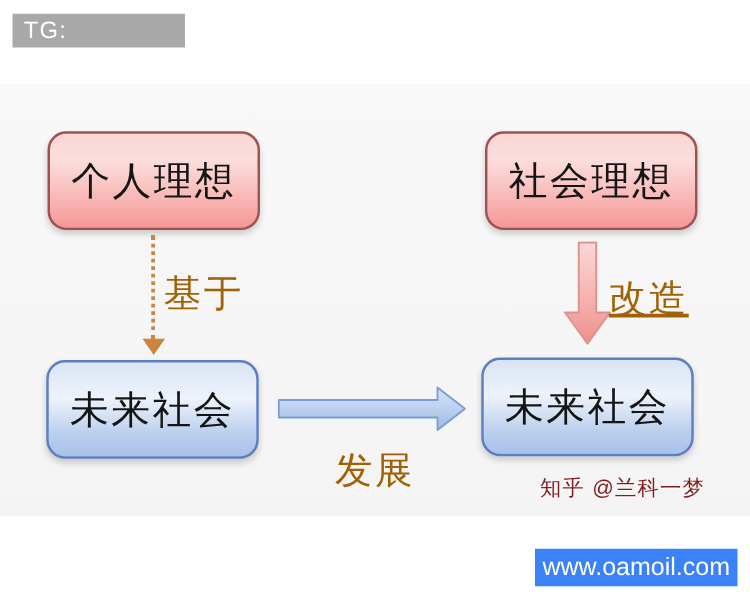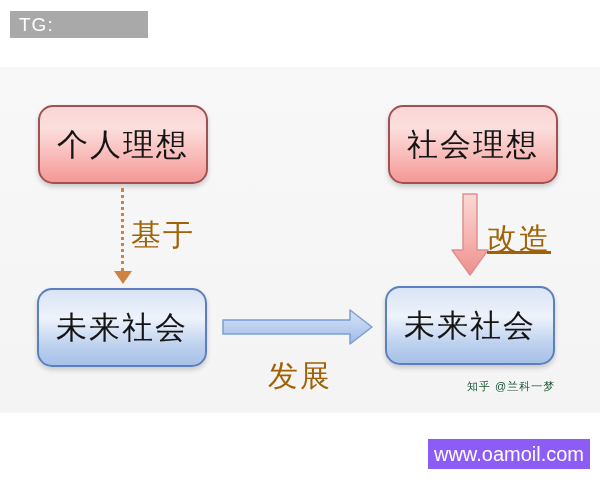--- a/index.html
+++ b/index.html
@@ -88,31 +88,31 @@
     color: #a16207;
     letter-spacing: 2px;
   }
   #label-jiyu   { left: 131px; top: 215px; }
   #label-gaizao { left: 487px; top: 219px; text-decoration: underline; }
   #label-fazhan { left: 268px; top: 356px; }
 
   
   .zhihu-mark {
     position: absolute;
-    left: 467px; top: 379px;
-    font-size: 11px;
-    color: #14532d;
+    left: 432px; top: 379px;
+    font-size: 17px;
+    color: #7f1d1d;
     letter-spacing: 1px;
     text-shadow: 0 1px 0 #ffffff;
   }
   .site-badge {
     position: absolute;
     left: 428px; top: 439px;
     width: 162px; height: 30px;
-    background: #8b5cf6;
+    background: #3b82f6;
     color: #ffffff;
     font-size: 20px;
     display: flex;
     align-items: center;
     justify-content: center;
   }
 </style>
 </head>
 <body>
 

